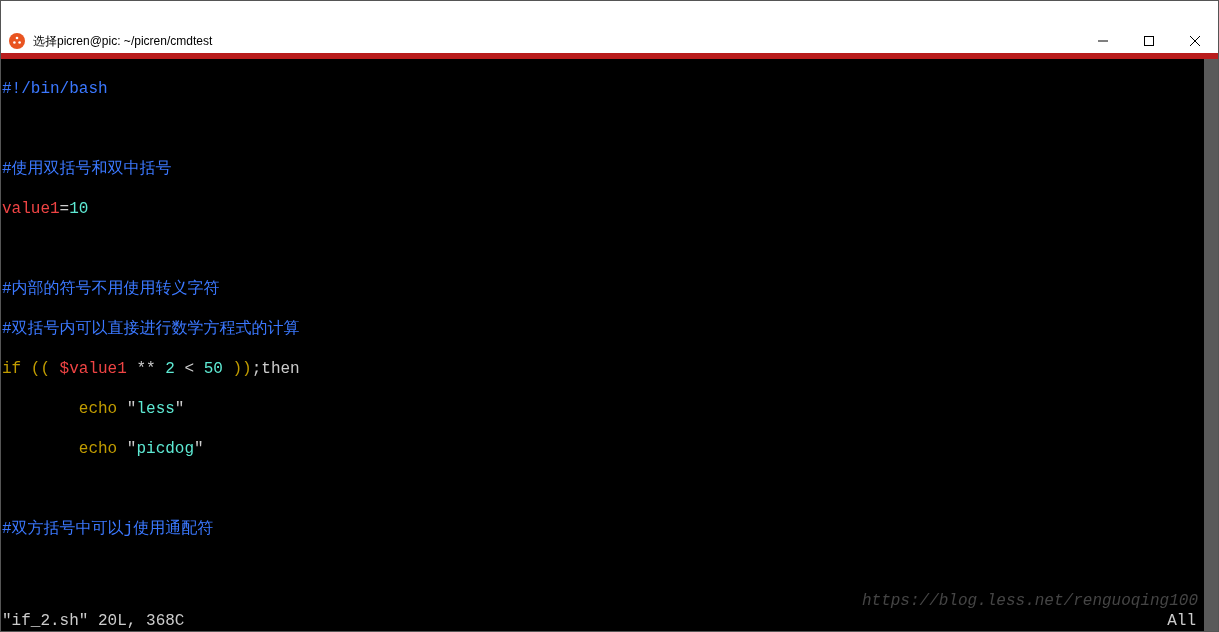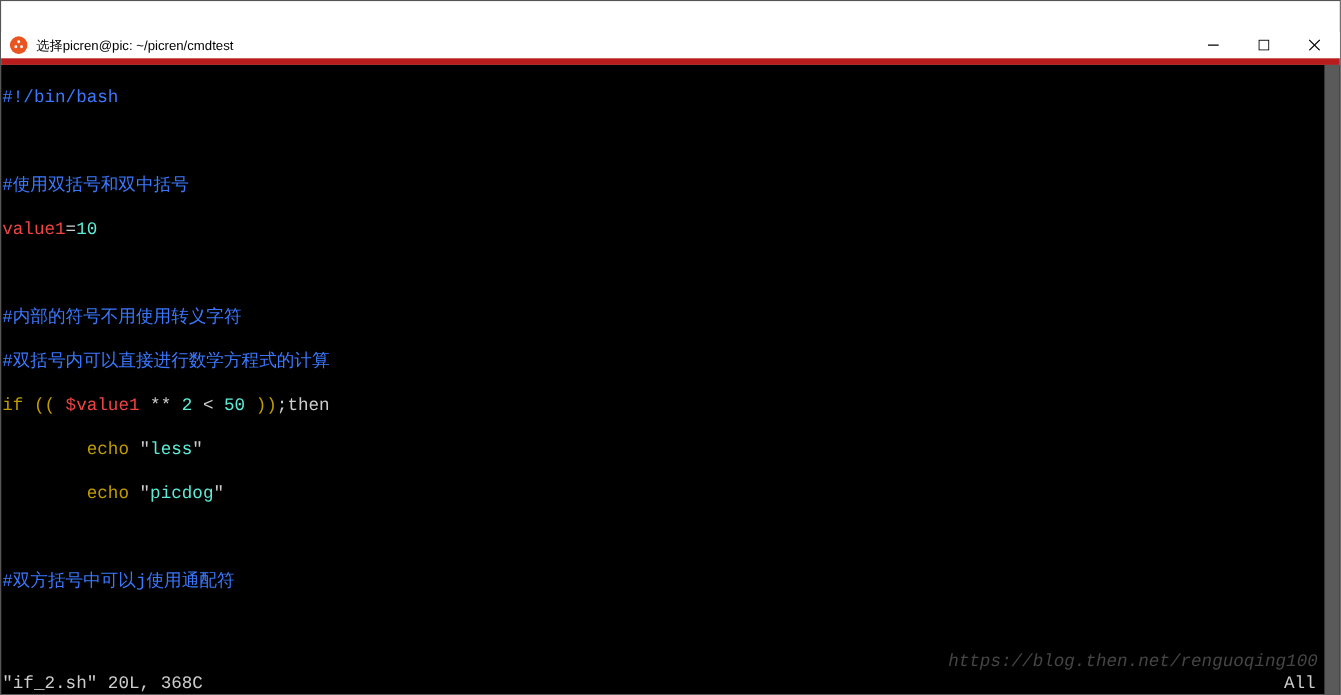--- a/index.html
+++ b/index.html
@@ -166,21 +166,21 @@
 
 
 
 
 
 
 
 
     </div>
 
-    <div class="watermark">https://blog.then.net/renguoqing100</div>
+    <div class="watermark">https://blog.less.net/renguoqing100</div>
 
     <div class="status-line">
       <span class="status-left">"if_2.sh" 20L, 368C</span>
       <span class="status-all">All</span>
     </div>
 
     <div class="scrollbar">
       <div class="scrollbar-thumb"></div>
     </div>
   </div>

